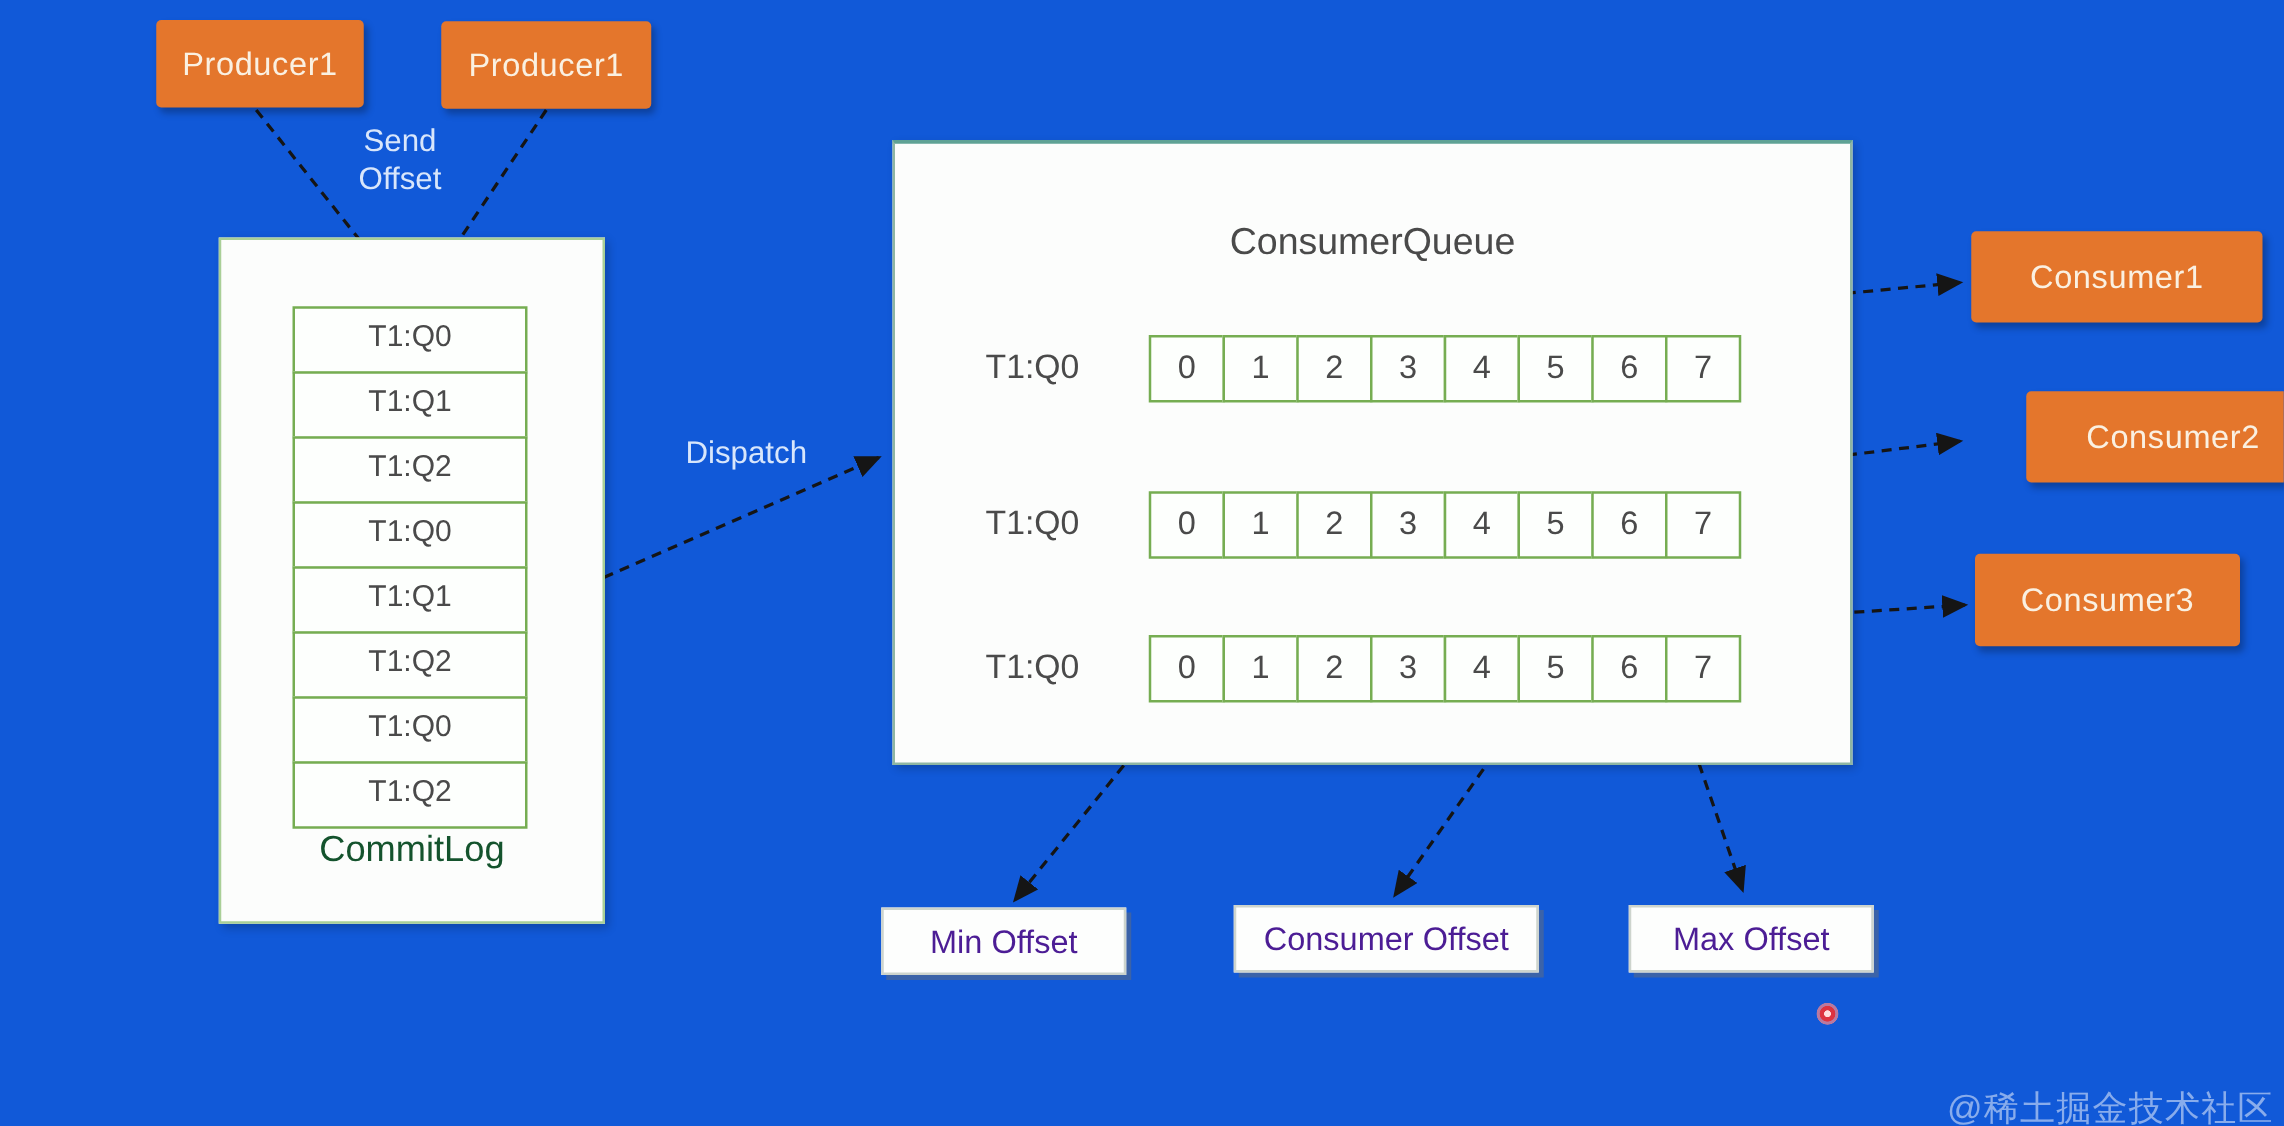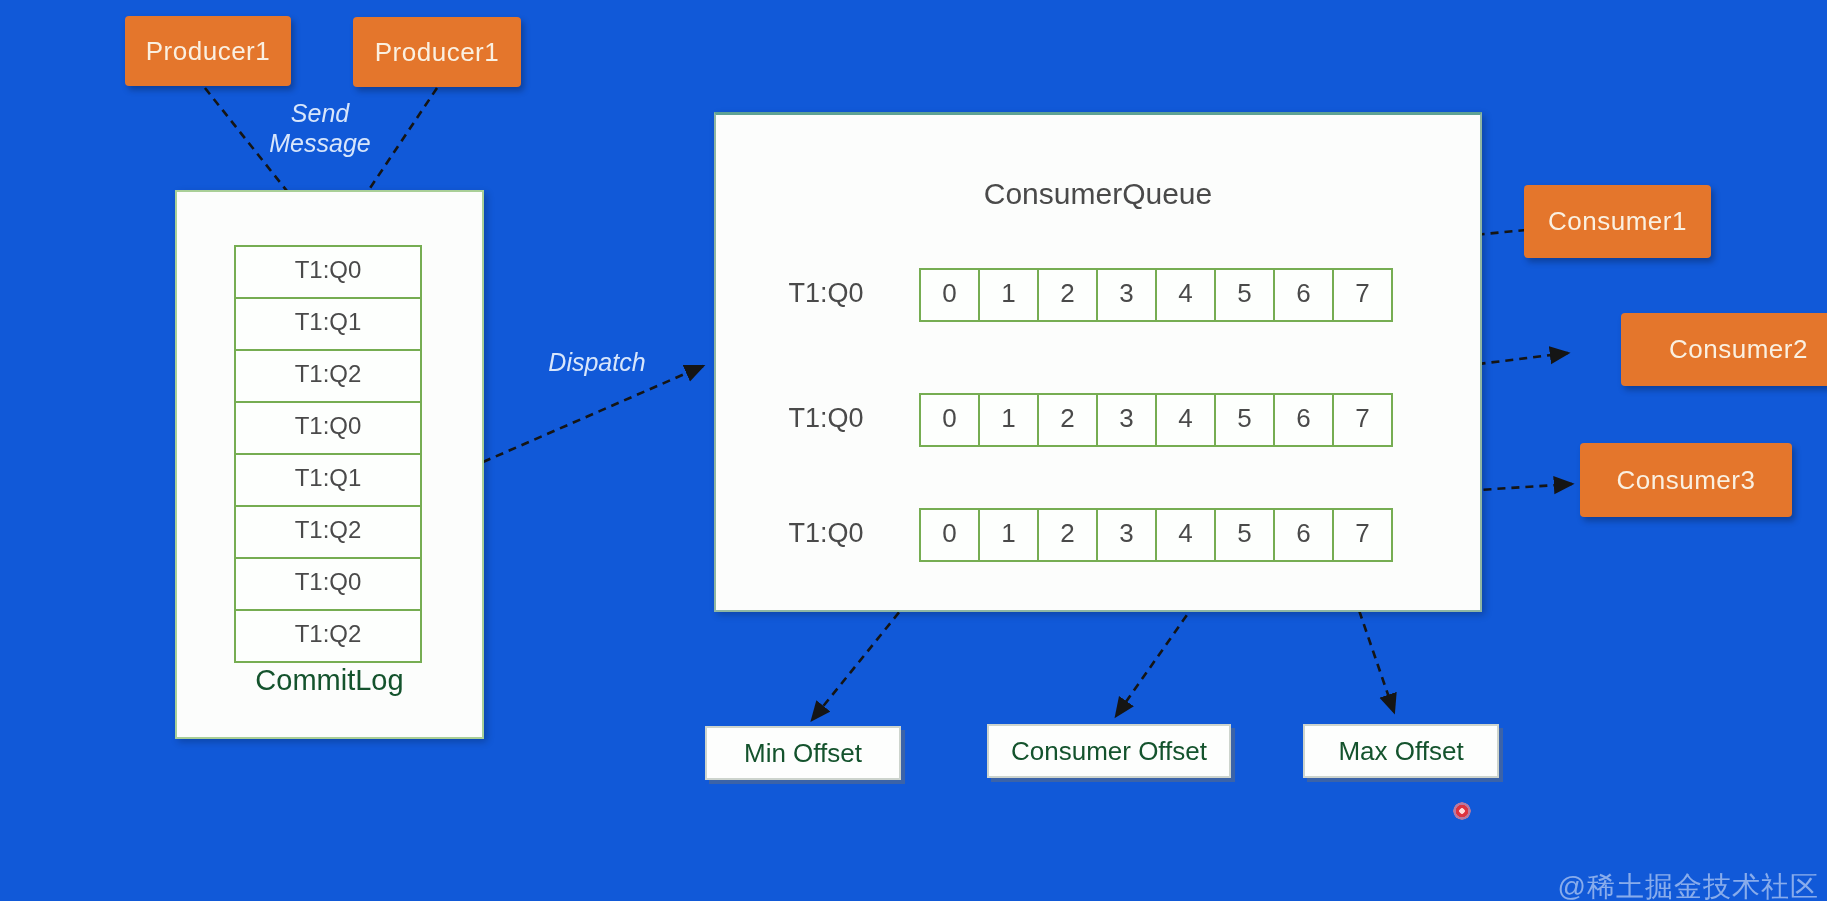--- a/index.html
+++ b/index.html
@@ -23,21 +23,20 @@
     display:flex;align-items:center;justify-content:center;
     box-shadow:3px 4px 6px rgba(0,0,0,0.28);
     letter-spacing:0.5px;
   }
   .blue-label{
     position:absolute;
     color:#d8e6fb;
     font-size:25px;
     text-align:center;
     line-height:30px;
-    font-style:italic;
   }
   .white-panel{
     position:absolute;
     background:#fcfdfc;
     box-shadow:3px 3px 7px rgba(0,0,0,0.22);
   }
   #commitlog-box{
     left:175px;top:190px;width:305px;height:545px;
     border:2px solid #a9cf97;
   }
@@ -78,21 +77,21 @@
     border:2px solid #76ad52;background:#fdfffd;
     color:#4a4a4a;font-size:26px;
     text-align:center;line-height:47px;
   }
   .cq-cell:first-child{margin-left:0;}
   .offset-box{
     position:absolute;height:50px;
     background:#fdfefd;
     border:2px solid #cdd4cd;
     box-shadow:4px 4px 0 rgba(110,110,110,0.45);
-    color:#14532d;font-size:26px;
+    color:#4c1d95;font-size:26px;
     display:flex;align-items:center;justify-content:center;
   }
   #red-dot{
     position:absolute;left:1453px;top:802px;width:18px;height:18px;
     border-radius:50%;
     background:radial-gradient(circle,#ffdede 0 2.5px,#dd3340 3px 6px,rgba(242,132,140,0.75) 6.5px 8.5px,rgba(242,132,140,0) 9px);
   }
   #watermark{
     position:absolute;right:8px;top:868px;width:400px;
     text-align:right;
@@ -127,21 +126,21 @@
 
   <div class="orange-box" style="left:125px;top:16px;width:166px;height:70px;">
     <span>Producer1</span>
   </div>
   <div class="orange-box" style="left:353px;top:17px;width:168px;height:70px;">
     <span>Producer1</span>
   </div>
 
   <div class="blue-label" style="left:235px;top:98px;width:170px;">
     <div>Send</div>
-    <div>Message</div>
+    <div>Offset</div>
   </div>
 
   <div class="blue-label" style="left:527px;top:347px;width:140px;">Dispatch</div>
 
   <div class="white-panel" id="commitlog-box">
     <div id="commitlog-rows">
       <div class="cl-row">T1:Q0</div>
       <div class="cl-row">T1:Q1</div>
       <div class="cl-row">T1:Q2</div>
       <div class="cl-row">T1:Q0</div>
@@ -186,21 +185,21 @@
       <div class="cq-cell">1</div>
       <div class="cq-cell">2</div>
       <div class="cq-cell">3</div>
       <div class="cq-cell">4</div>
       <div class="cq-cell">5</div>
       <div class="cq-cell">6</div>
       <div class="cq-cell">7</div>
     </div>
   </div>
 
-  <div class="orange-box" style="left:1524px;top:185px;width:187px;height:73px;">
+  <div class="orange-box" style="left:1577px;top:185px;width:233px;height:73px;">
     <span>Consumer1</span>
   </div>
   <div class="orange-box" style="left:1621px;top:313px;width:197px;height:73px;padding-left:19px;">
     <span>Consumer2</span>
   </div>
   <div class="orange-box" style="left:1580px;top:443px;width:212px;height:74px;">
     <span>Consumer3</span>
   </div>
 
   <div class="offset-box" style="left:705px;top:726px;width:192px;">

